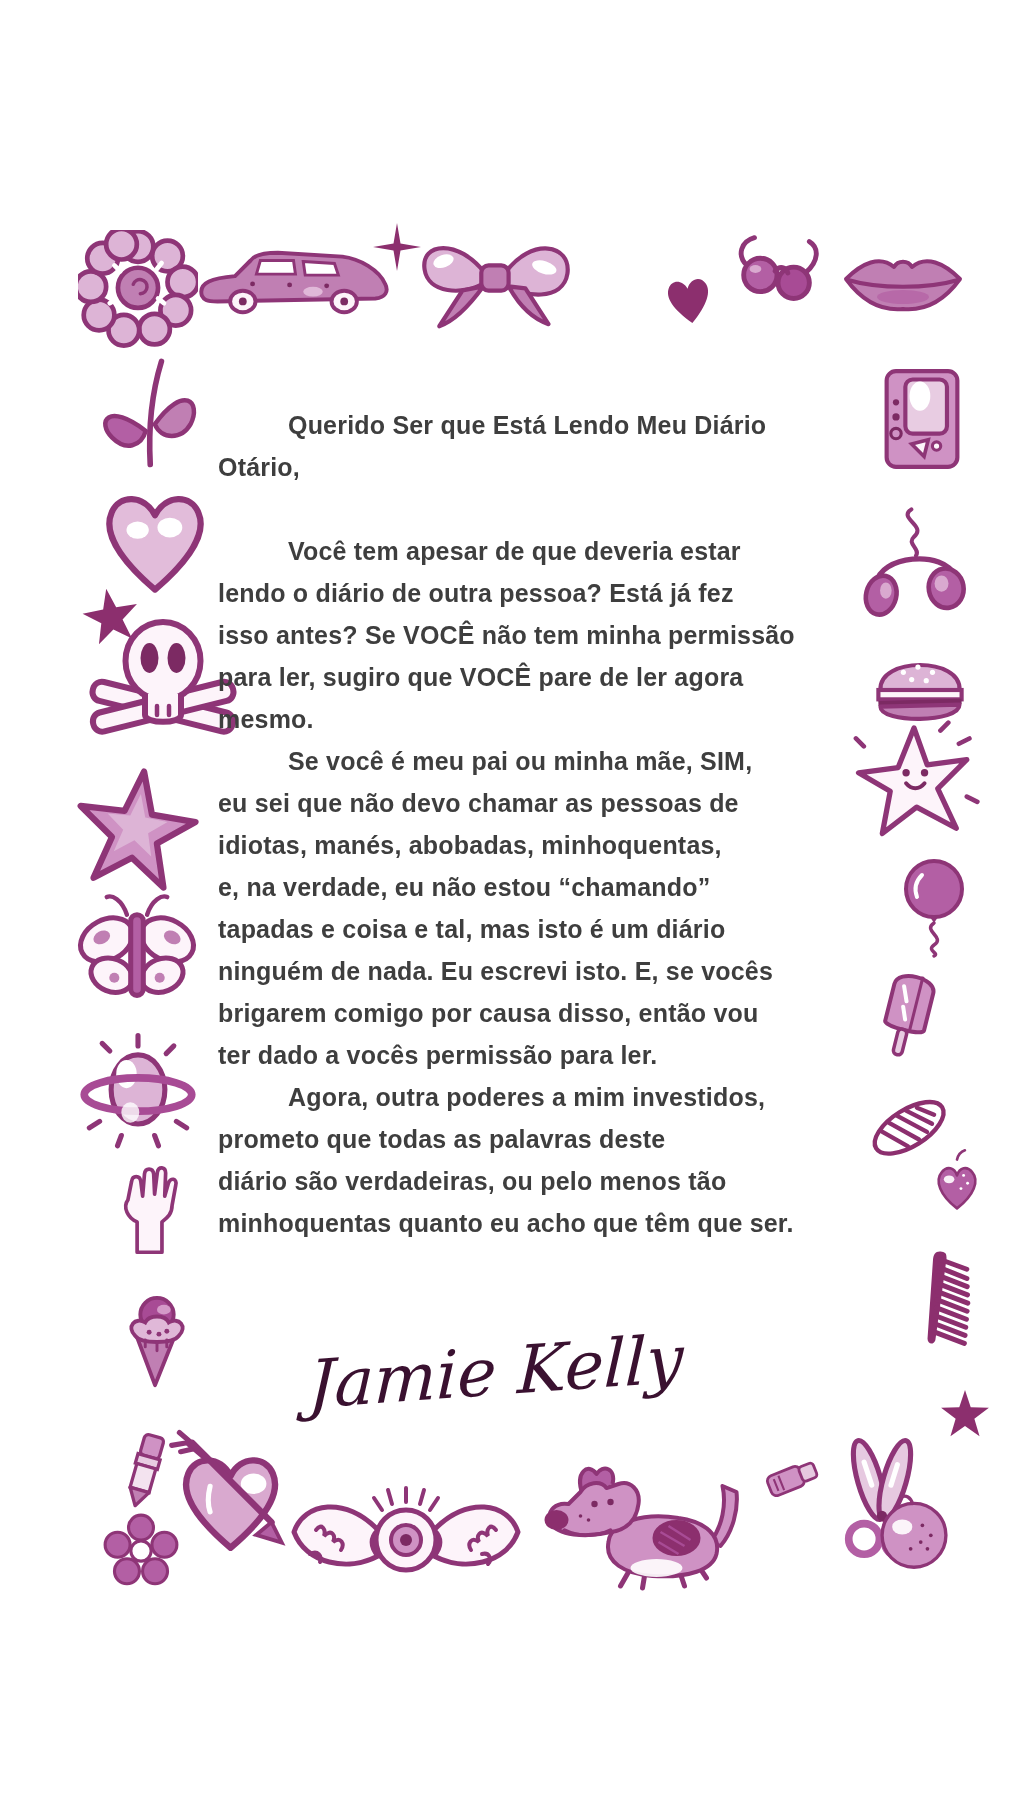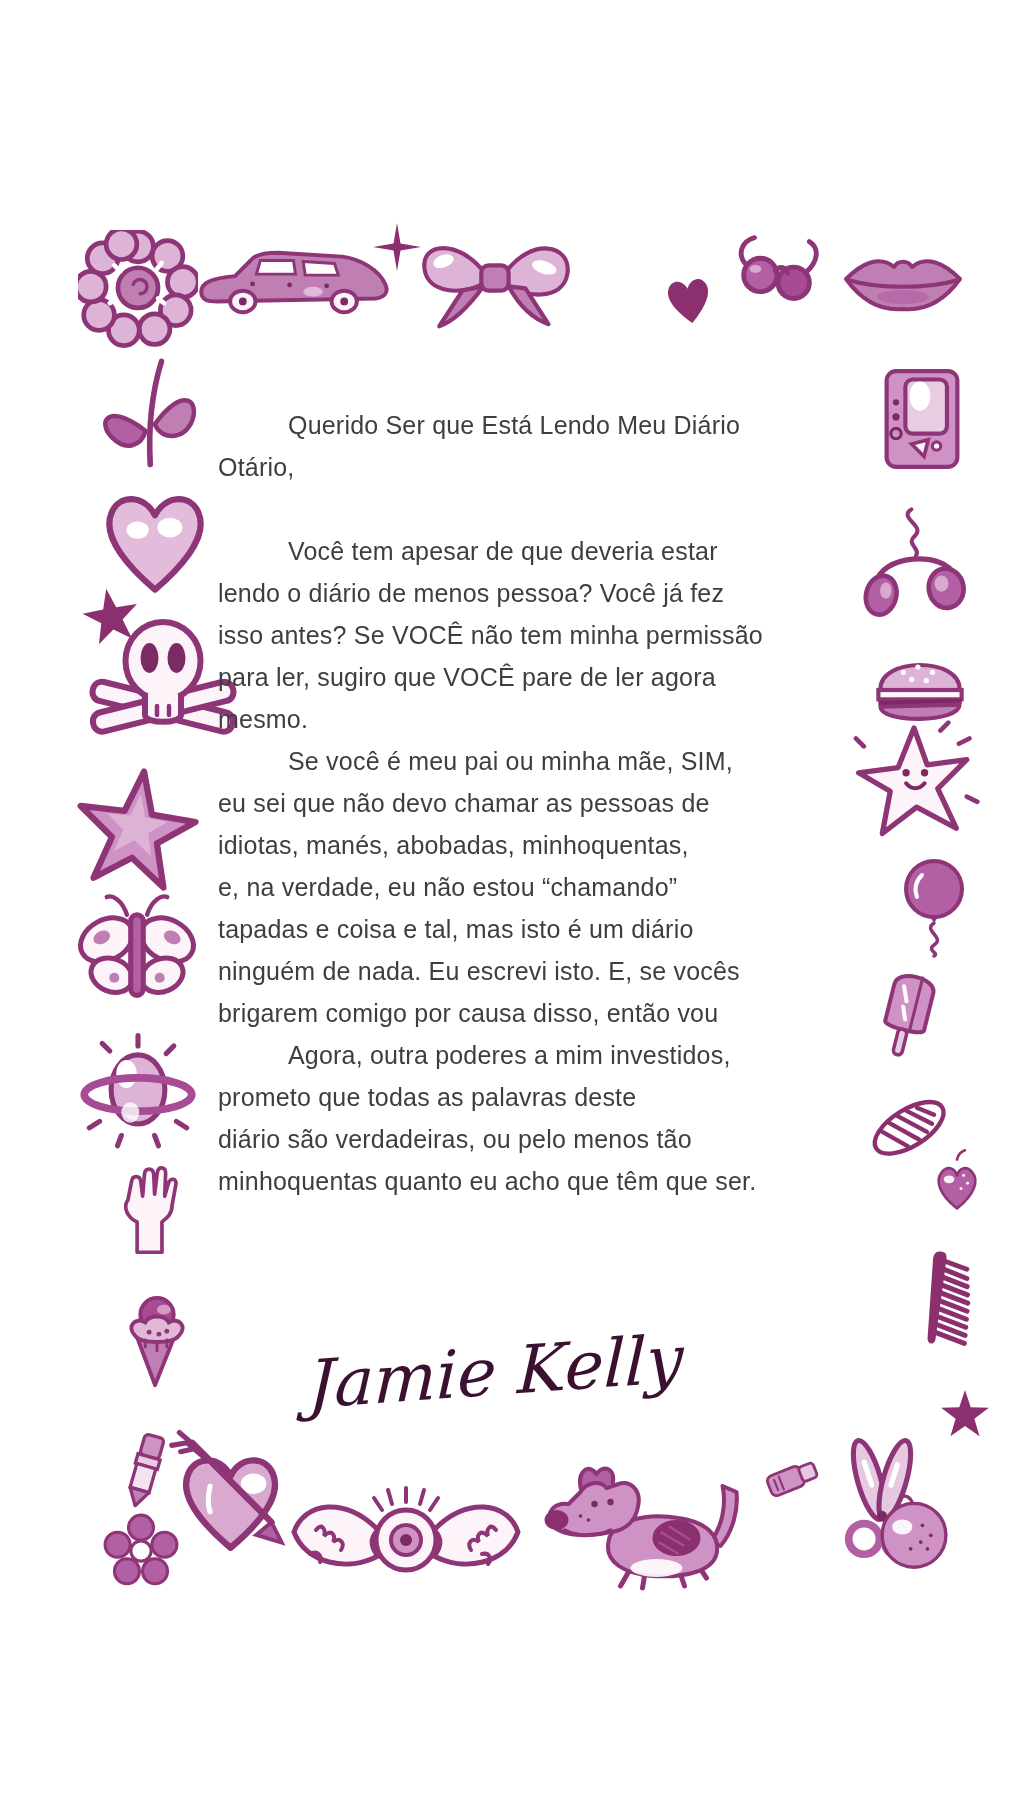--- a/index.html
+++ b/index.html
@@ -1,20 +1,20 @@
 <!DOCTYPE html>
 <html><head>
 <meta charset="utf-8">
 <style>
   html,body{margin:0;padding:0;background:#ffffff;}
   .page{position:relative;width:1024px;height:1820px;background:#ffffff;overflow:hidden;
         font-family:"Liberation Sans",sans-serif;}
   .letter{position:absolute;left:218px;top:404px;width:560px;color:#3e3e3e;
           font-size:25px;line-height:42px;letter-spacing:0.2px;}
-  .letter .line{height:42px;white-space:nowrap;}
+  .letter .line{height:42px;white-space:nowrap;font-weight:bold;}
   .letter .line.indent{padding-left:70px;}
   .signature{position:absolute;left:308px;top:1332px;width:420px;
              font-family:"DejaVu Serif",serif;font-style:italic;font-size:66px;
              transform:rotate(-4deg) skewX(-6deg);white-space:nowrap;}
   .doodle{position:absolute;overflow:visible;}
   svg.defs{position:absolute;width:0;height:0;}
 </style>
 </head>
 <body>
 
@@ -443,31 +443,32 @@
       <svg class="doodle" style="left: 752px; top: 1442px; width: 84px; height: 70px;">
         <use href="#sym-glue-stick"></use>
       </svg>
     </div>
   <div class="letter" style="color: rgb(62, 62, 62);">
     <div>
         <div class="line indent">Querido Ser que Está Lendo Meu Diário</div>
         <div class="line">Otário,</div>
         <div class="line">&nbsp;</div>
         <div class="line indent">Você tem apesar de que deveria estar</div>
-        <div class="line">lendo o diário de menos pessoa? Você já fez</div>
+        <div class="line">lendo o diário de outra pessoa? Está já fez</div>
         <div class="line">isso antes? Se VOCÊ não tem minha permissão</div>
         <div class="line">para ler, sugiro que VOCÊ pare de ler agora</div>
         <div class="line">mesmo.</div>
         <div class="line indent">Se você é meu pai ou minha mãe, SIM,</div>
         <div class="line">eu sei que não devo chamar as pessoas de</div>
         <div class="line">idiotas, manés, abobadas, minhoquentas,</div>
         <div class="line">e, na verdade, eu não estou “chamando”</div>
         <div class="line">tapadas e coisa e tal, mas isto é um diário</div>
         <div class="line">ninguém de nada. Eu escrevi isto. E, se vocês</div>
         <div class="line">brigarem comigo por causa disso, então vou</div>
+        <div class="line">ter dado a vocês permissão para ler.</div>
         <div class="line indent">Agora, outra poderes a mim investidos,</div>
         <div class="line">prometo que todas as palavras deste</div>
         <div class="line">diário são verdadeiras, ou pelo menos tão</div>
         <div class="line">minhoquentas quanto eu acho que têm que ser.</div>
         <div class="line">&nbsp;</div>
       </div>
   </div>
   <div class="signature" style="color: rgb(58, 17, 48);">Jamie Kelly</div>
 </div>
 

